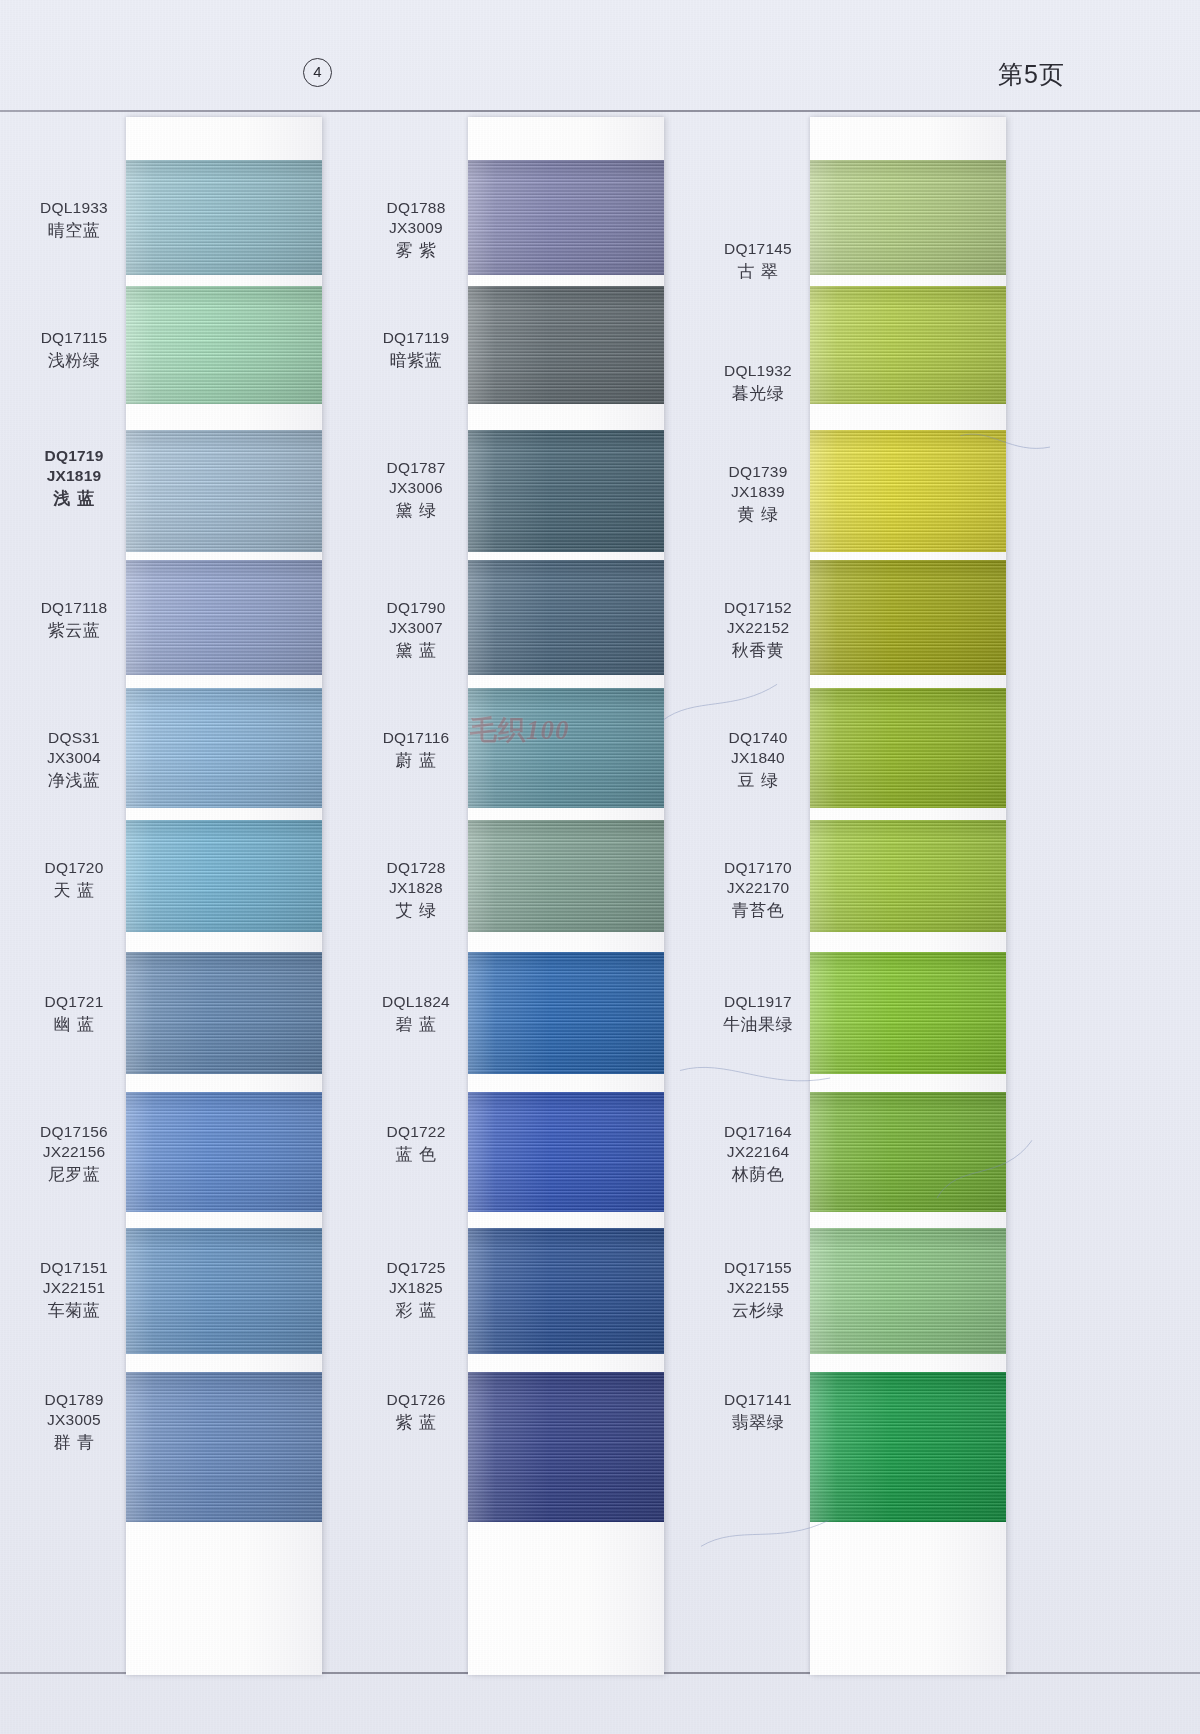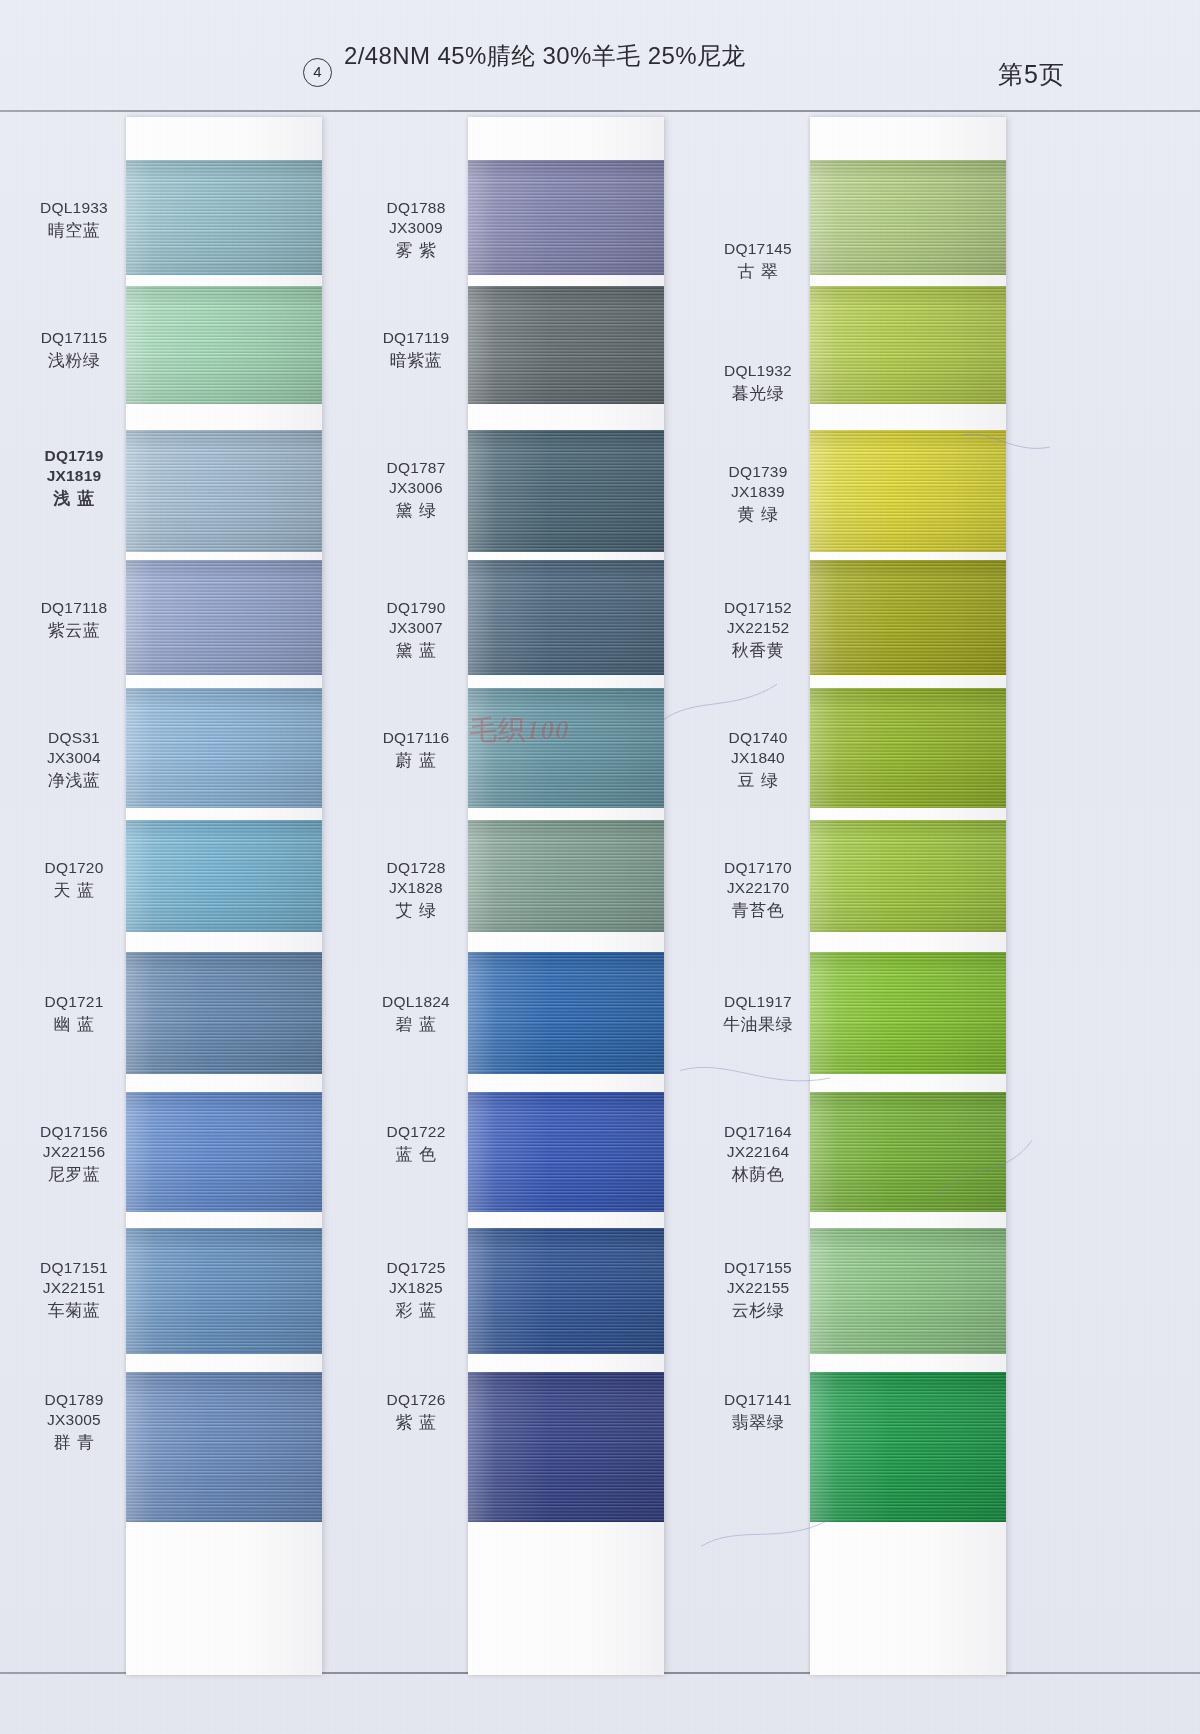--- a/index.html
+++ b/index.html
@@ -129,21 +129,20 @@
   .fiber{position:absolute;pointer-events:none;opacity:.5;}
 </style>
 </head>
 <body>
 
 <div id="page">
 
   <div id="header">
     <div class="hdr-circle">4</div>
     <div class="hdr-center">
-      <div class="hdr-line l1">2/48NM  45%腈纶 30%羊毛 25%尼龙</div>
     </div>
     <div id="page-no">第5页</div>
   </div>
   <div id="hdr-rule"></div>
   <div id="bottom-rule"></div>
 
   <div class="strip" id="strip1">
       <div class="swatch" style="top: 43px; height: 115px;">
         <div class="yarn" style="background: repeating-linear-gradient(rgb(176, 215, 226) 0px, rgb(156, 195, 206) 1px, rgb(130, 169, 180) 2.4px, rgb(156, 195, 206) 3.2px) rgb(156, 195, 206);"></div>
         <div class="sheen"></div>

